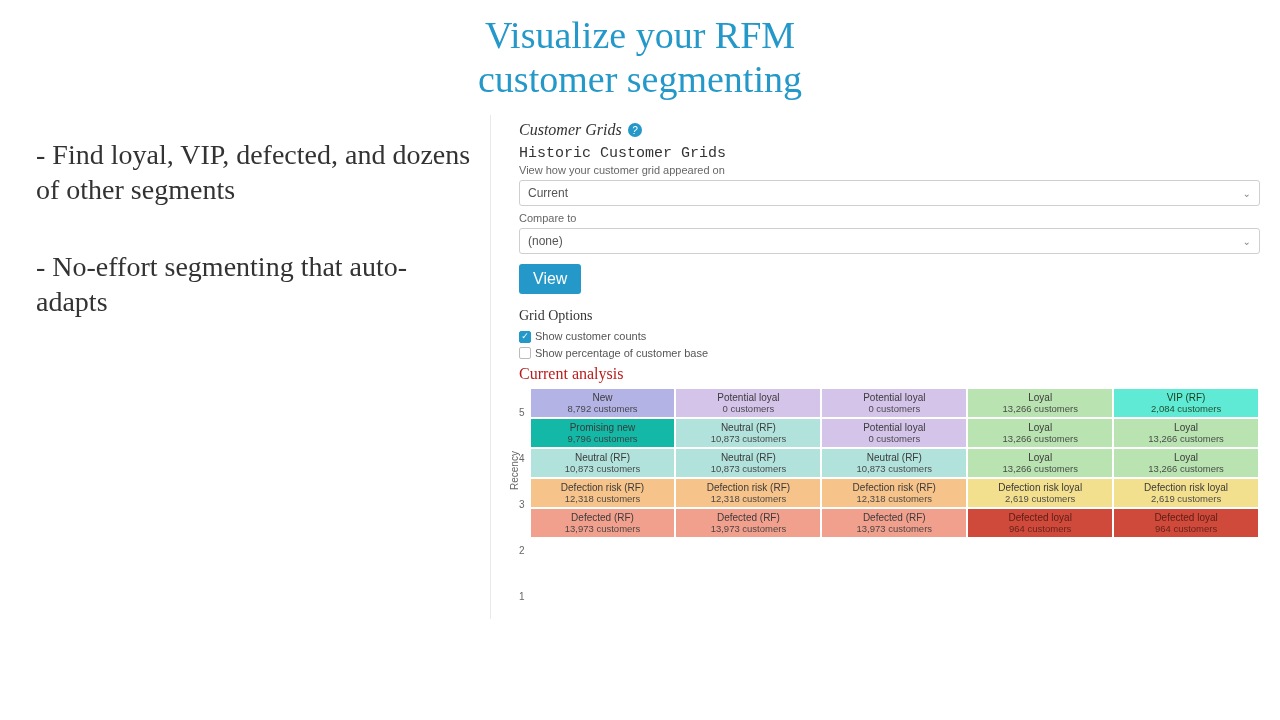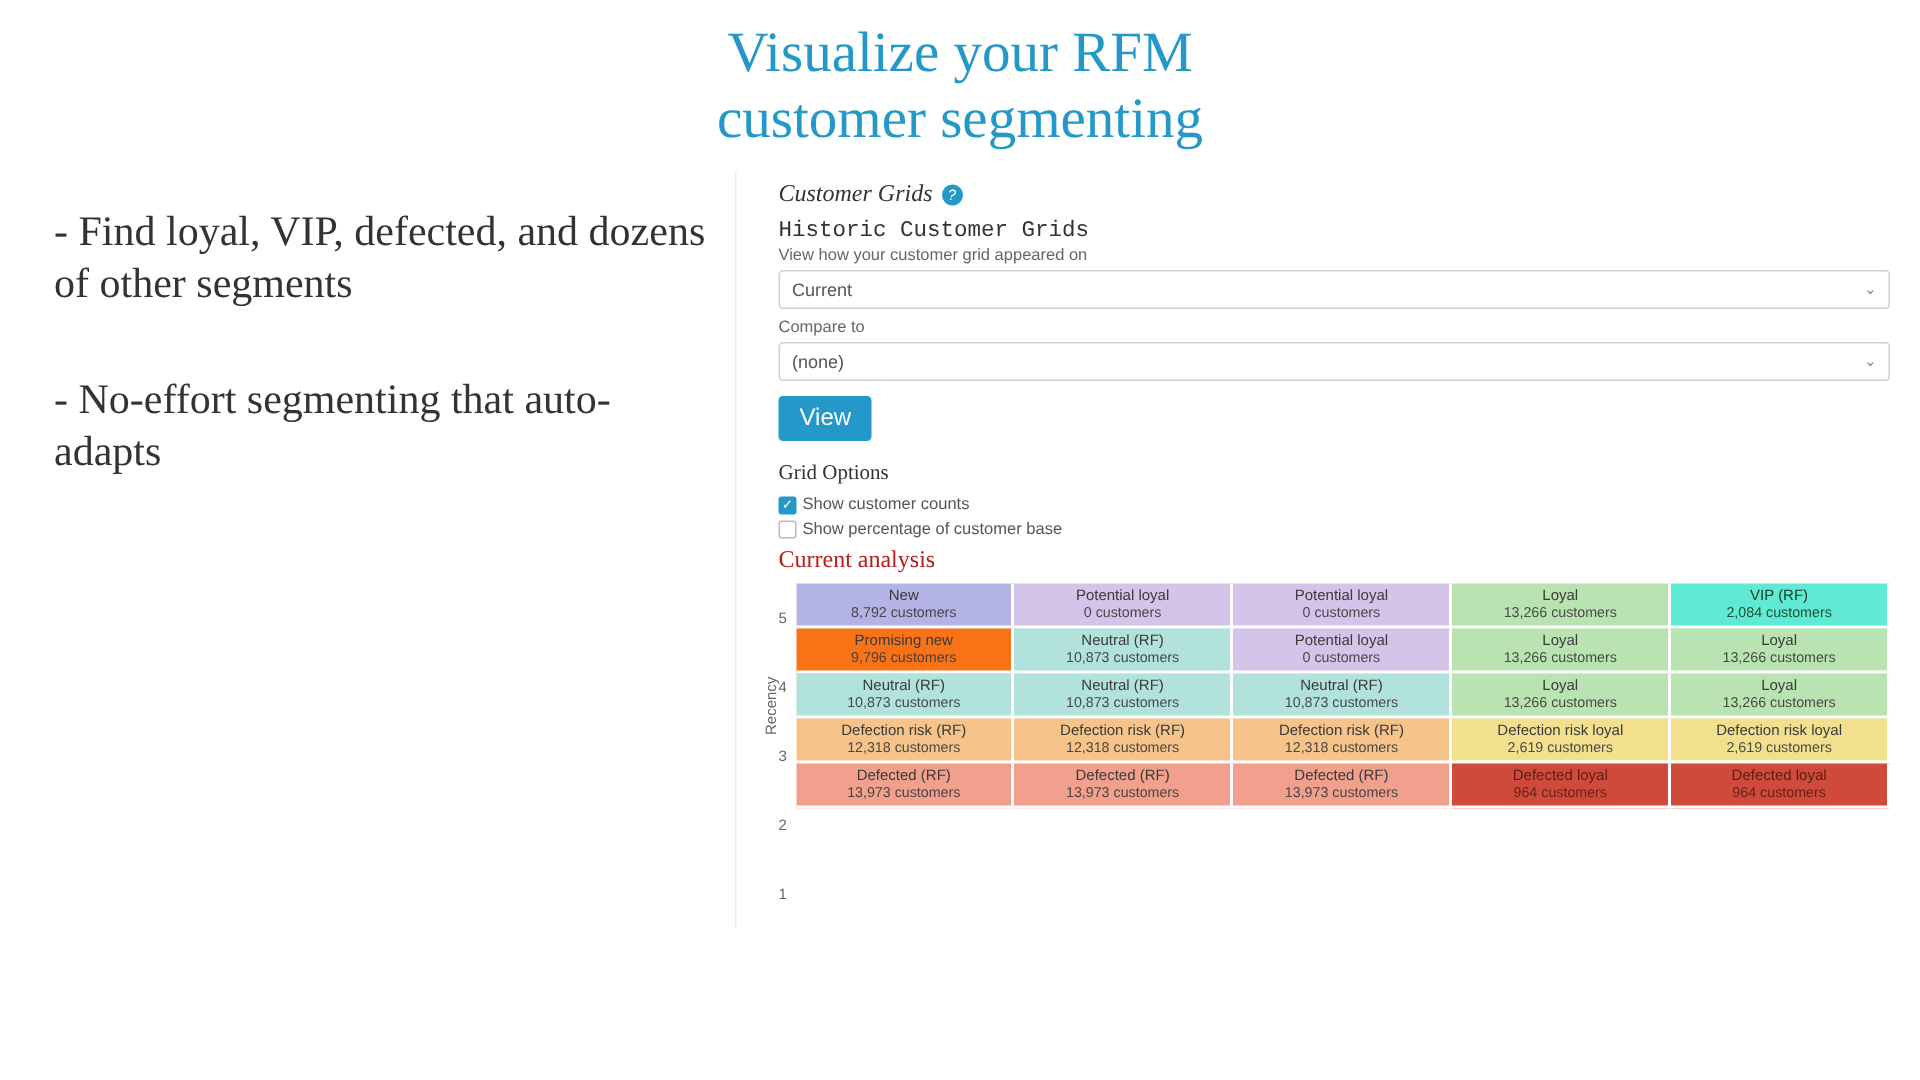--- a/index.html
+++ b/index.html
@@ -30,21 +30,21 @@
   .grid { display:flex; flex-direction: column; flex:1; }
   .row { display:flex; height: 30px; }
   .cell { flex:1; display:flex; flex-direction:column; align-items:center; justify-content:center; font-size: 10px; color:#3a3a3a; border-right: 2px solid #fff; border-bottom: 2px solid #fff; text-align:center; padding: 2px; }
   .cell .seg { font-size: 10px; }
   .cell .cnt { font-size: 9.5px; opacity: .9; }
   
   .c-new       { background:#b3b3e6; }
   .c-potloyal  { background:#d5c4ea; }
   .c-loyal     { background:#b9e3b1; }
   .c-vip       { background:#5eead4; color:#1b3a1b; }
-  .c-promnew   { background:#f97316; }
+  .c-promnew   { background:#14b8a6; }
   .c-neutral   { background:#b2e2dc; }
   .c-defrisk   { background:#f6c38a; }
   .c-defriskly { background:#f3e08f; }
   .c-defected  { background:#f2a08e; }
   .c-defloyal  { background:#cf4a3a; color:#5a1e16; }
 </style>
 </head>
 <body>
 
 <div class="page">

